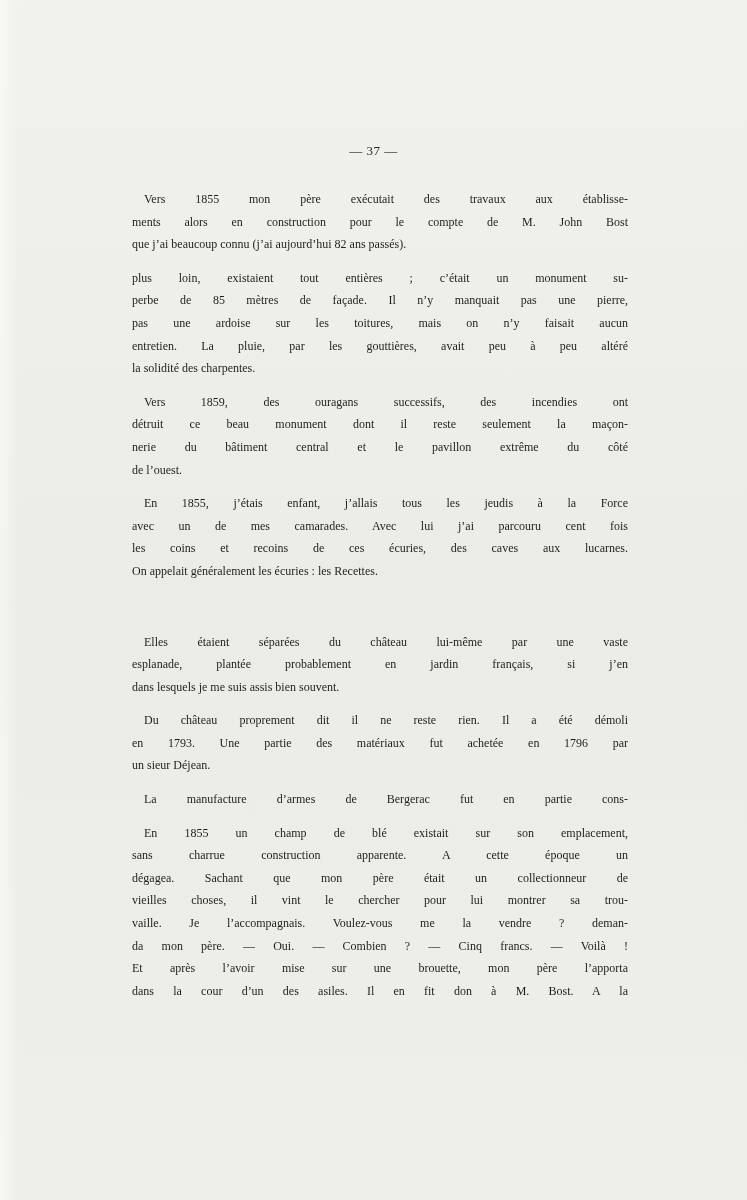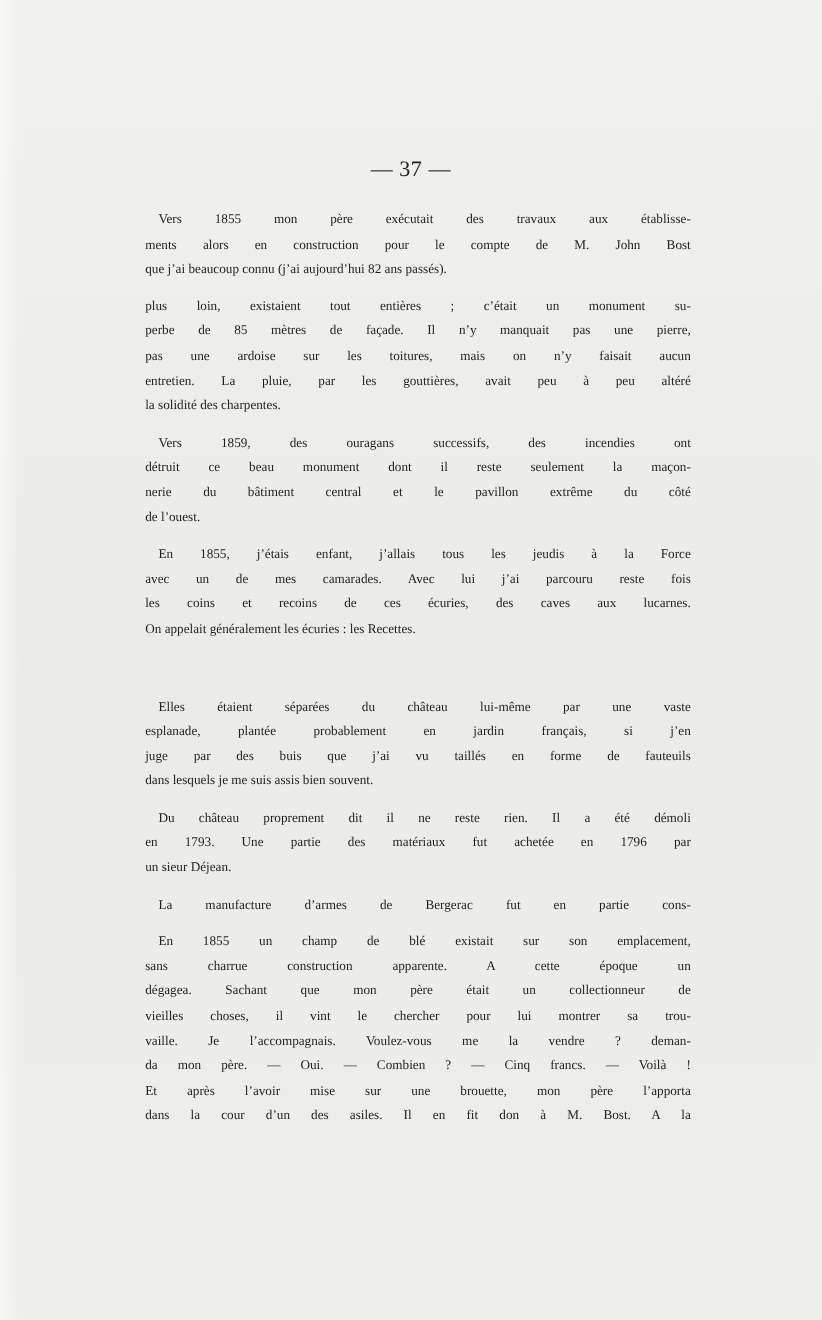--- a/index.html
+++ b/index.html
@@ -23,21 +23,21 @@
       background:
         linear-gradient(90deg, rgba(255,255,250,0.55) 0px, rgba(255,255,250,0) 18px),
         linear-gradient(180deg, #f2f2ed 0%, #ecece7 50%, #efefea 100%);
     }
     .page-number {
       position: absolute;
       left: 0;
       width: 747px;
       top: 143px;
       text-align: center;
-      font-size: 20px;
+      font-size: 13px;
       letter-spacing: 0.5px;
       color: #222;
     }
     .text-block {
       position: absolute;
       left: 120px;
       top: 188px;
       width: 508px;
       font-size: 12px;
       line-height: 22.6px;
@@ -82,29 +82,28 @@
 
     <p class="para">
       <span class="line" style="padding-left: 1em;">Vers 1859, des ouragans successifs, des incendies ont</span>
       <span class="line">détruit ce beau monument dont il reste seulement la maçon-</span>
       <span class="line">nerie du bâtiment central et le pavillon extrême du côté</span>
       <span class="line last">de l’ouest.</span>
     </p>
 
     <p class="para">
       <span class="line" style="padding-left: 1em;">En 1855, j’étais enfant, j’allais tous les jeudis à la Force</span>
-      <span class="line">avec un de mes camarades. Avec lui j’ai parcouru reste fois</span>
+      <span class="line">avec un de mes camarades. Avec lui j’ai parcouru cent fois</span>
       <span class="line">les coins et recoins de ces écuries, des caves aux lucarnes.</span>
       <span class="line last">On appelait généralement les écuries : les Recettes.</span>
     </p>
 
     <p class="para">
       <span class="line" style="padding-left: 1em; margin-top: 48px;">Elles étaient séparées du château lui-même par une vaste</span>
       <span class="line">esplanade, plantée probablement en jardin français, si j’en</span>
-      <span class="line">juge par des buis que j’ai vu taillés en forme de fauteuils</span>
       <span class="line last">dans lesquels je me suis assis bien souvent.</span>
     </p>
 
     <p class="para">
       <span class="line" style="padding-left: 1em;">Du château proprement dit il ne reste rien. Il a été démoli</span>
       <span class="line">en 1793. Une partie des matériaux fut achetée en 1796 par</span>
       <span class="line last">un sieur Déjean.</span>
     </p>
 
     <p class="para">

